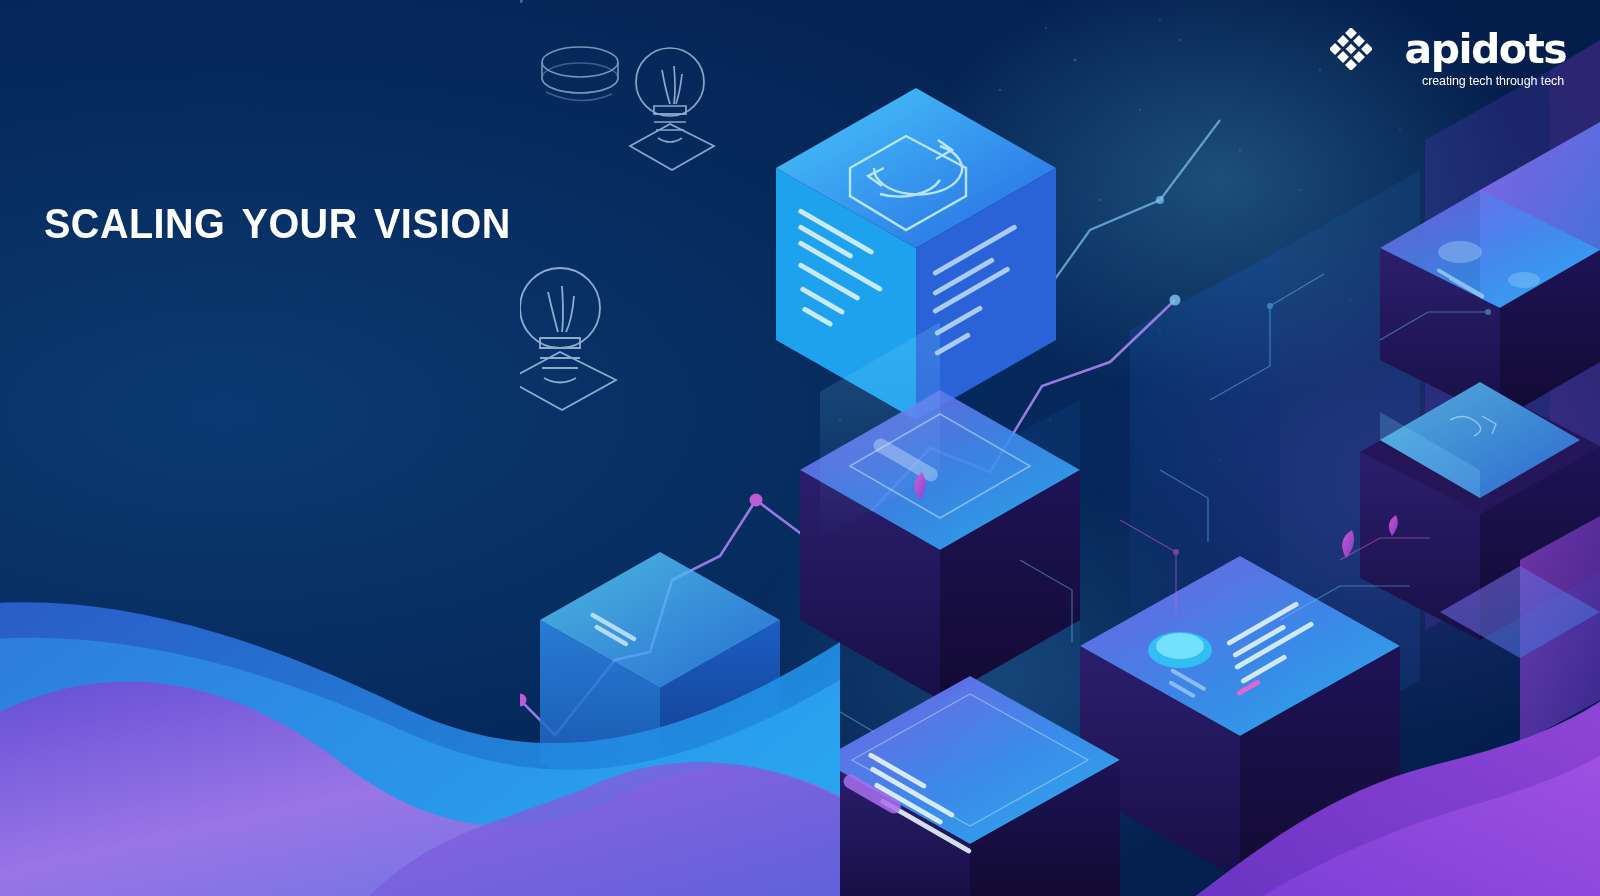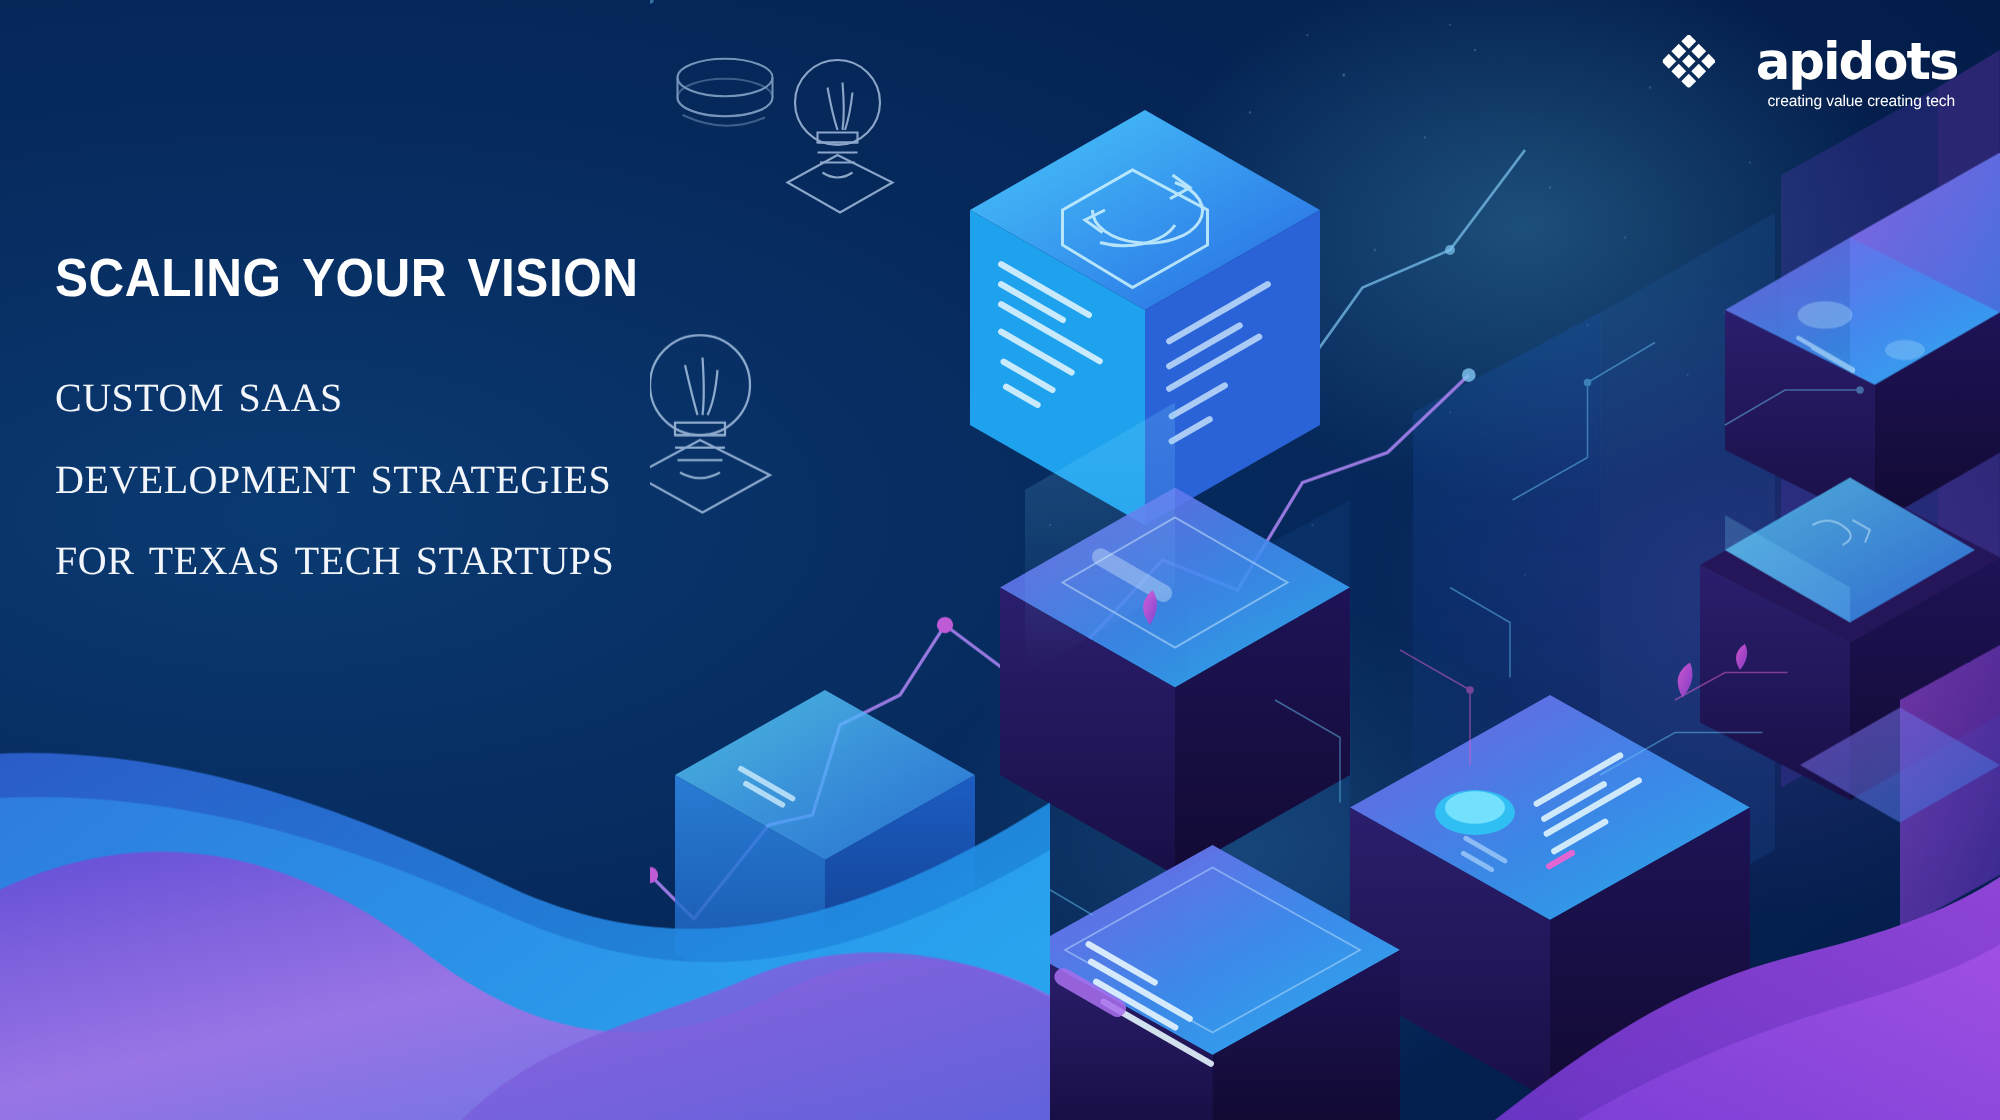--- a/index.html
+++ b/index.html
@@ -420,40 +420,35 @@
         <stop offset="0" stop-color="#7c3fd8"></stop>
           <stop offset="1" stop-color="#a755e8"></stop>
       </linearGradient>
     </defs>
     <path d="M0,300 C90,230 160,176 260,150 C340,130 400,112 460,64 L460,300 Z" fill="url(#wr1)" opacity=".95"></path>
     <path d="M60,300 C140,248 220,214 300,190 C370,170 420,150 460,120 L460,300 Z" fill="url(#wr2)" opacity=".85"></path>
   </svg>
 
   <div class="textblock">
     <div class="headline">Scaling Your Vision</div>
-    <div class="subhead">
-      <span class="ln">Custom SaaS</span>
-      <span class="ln">Development Strategies</span>
-      <span class="ln">for Texas Tech Startups</span>
-    </div>
   </div>
 
   <div class="logo">
     <div class="logo-row">
       <svg class="logo-mark" viewBox="0 0 100 100">
         <g fill="#ffffff">
           <rect x="40" y="2" width="20" height="20" transform="rotate(45 50 12)"></rect>
           <rect x="40" y="78" width="20" height="20" transform="rotate(45 50 88)"></rect>
           <rect x="2" y="40" width="20" height="20" transform="rotate(45 12 50)"></rect>
           <rect x="78" y="40" width="20" height="20" transform="rotate(45 88 50)"></rect>
           <rect x="21" y="21" width="20" height="20" transform="rotate(45 31 31)"></rect>
           <rect x="59" y="21" width="20" height="20" transform="rotate(45 69 31)"></rect>
           <rect x="21" y="59" width="20" height="20" transform="rotate(45 31 69)"></rect>
           <rect x="59" y="59" width="20" height="20" transform="rotate(45 69 69)"></rect>
           <rect x="41" y="41" width="18" height="18" transform="rotate(45 50 50)"></rect>
         </g>
       </svg>
       <div class="logo-word">apidots</div>
     </div>
-    <div class="logo-tag">creating value creating tech</div>
+    <div class="logo-tag">creating tech through tech</div>
   </div>
 
 </div>
 
 </body></html>

